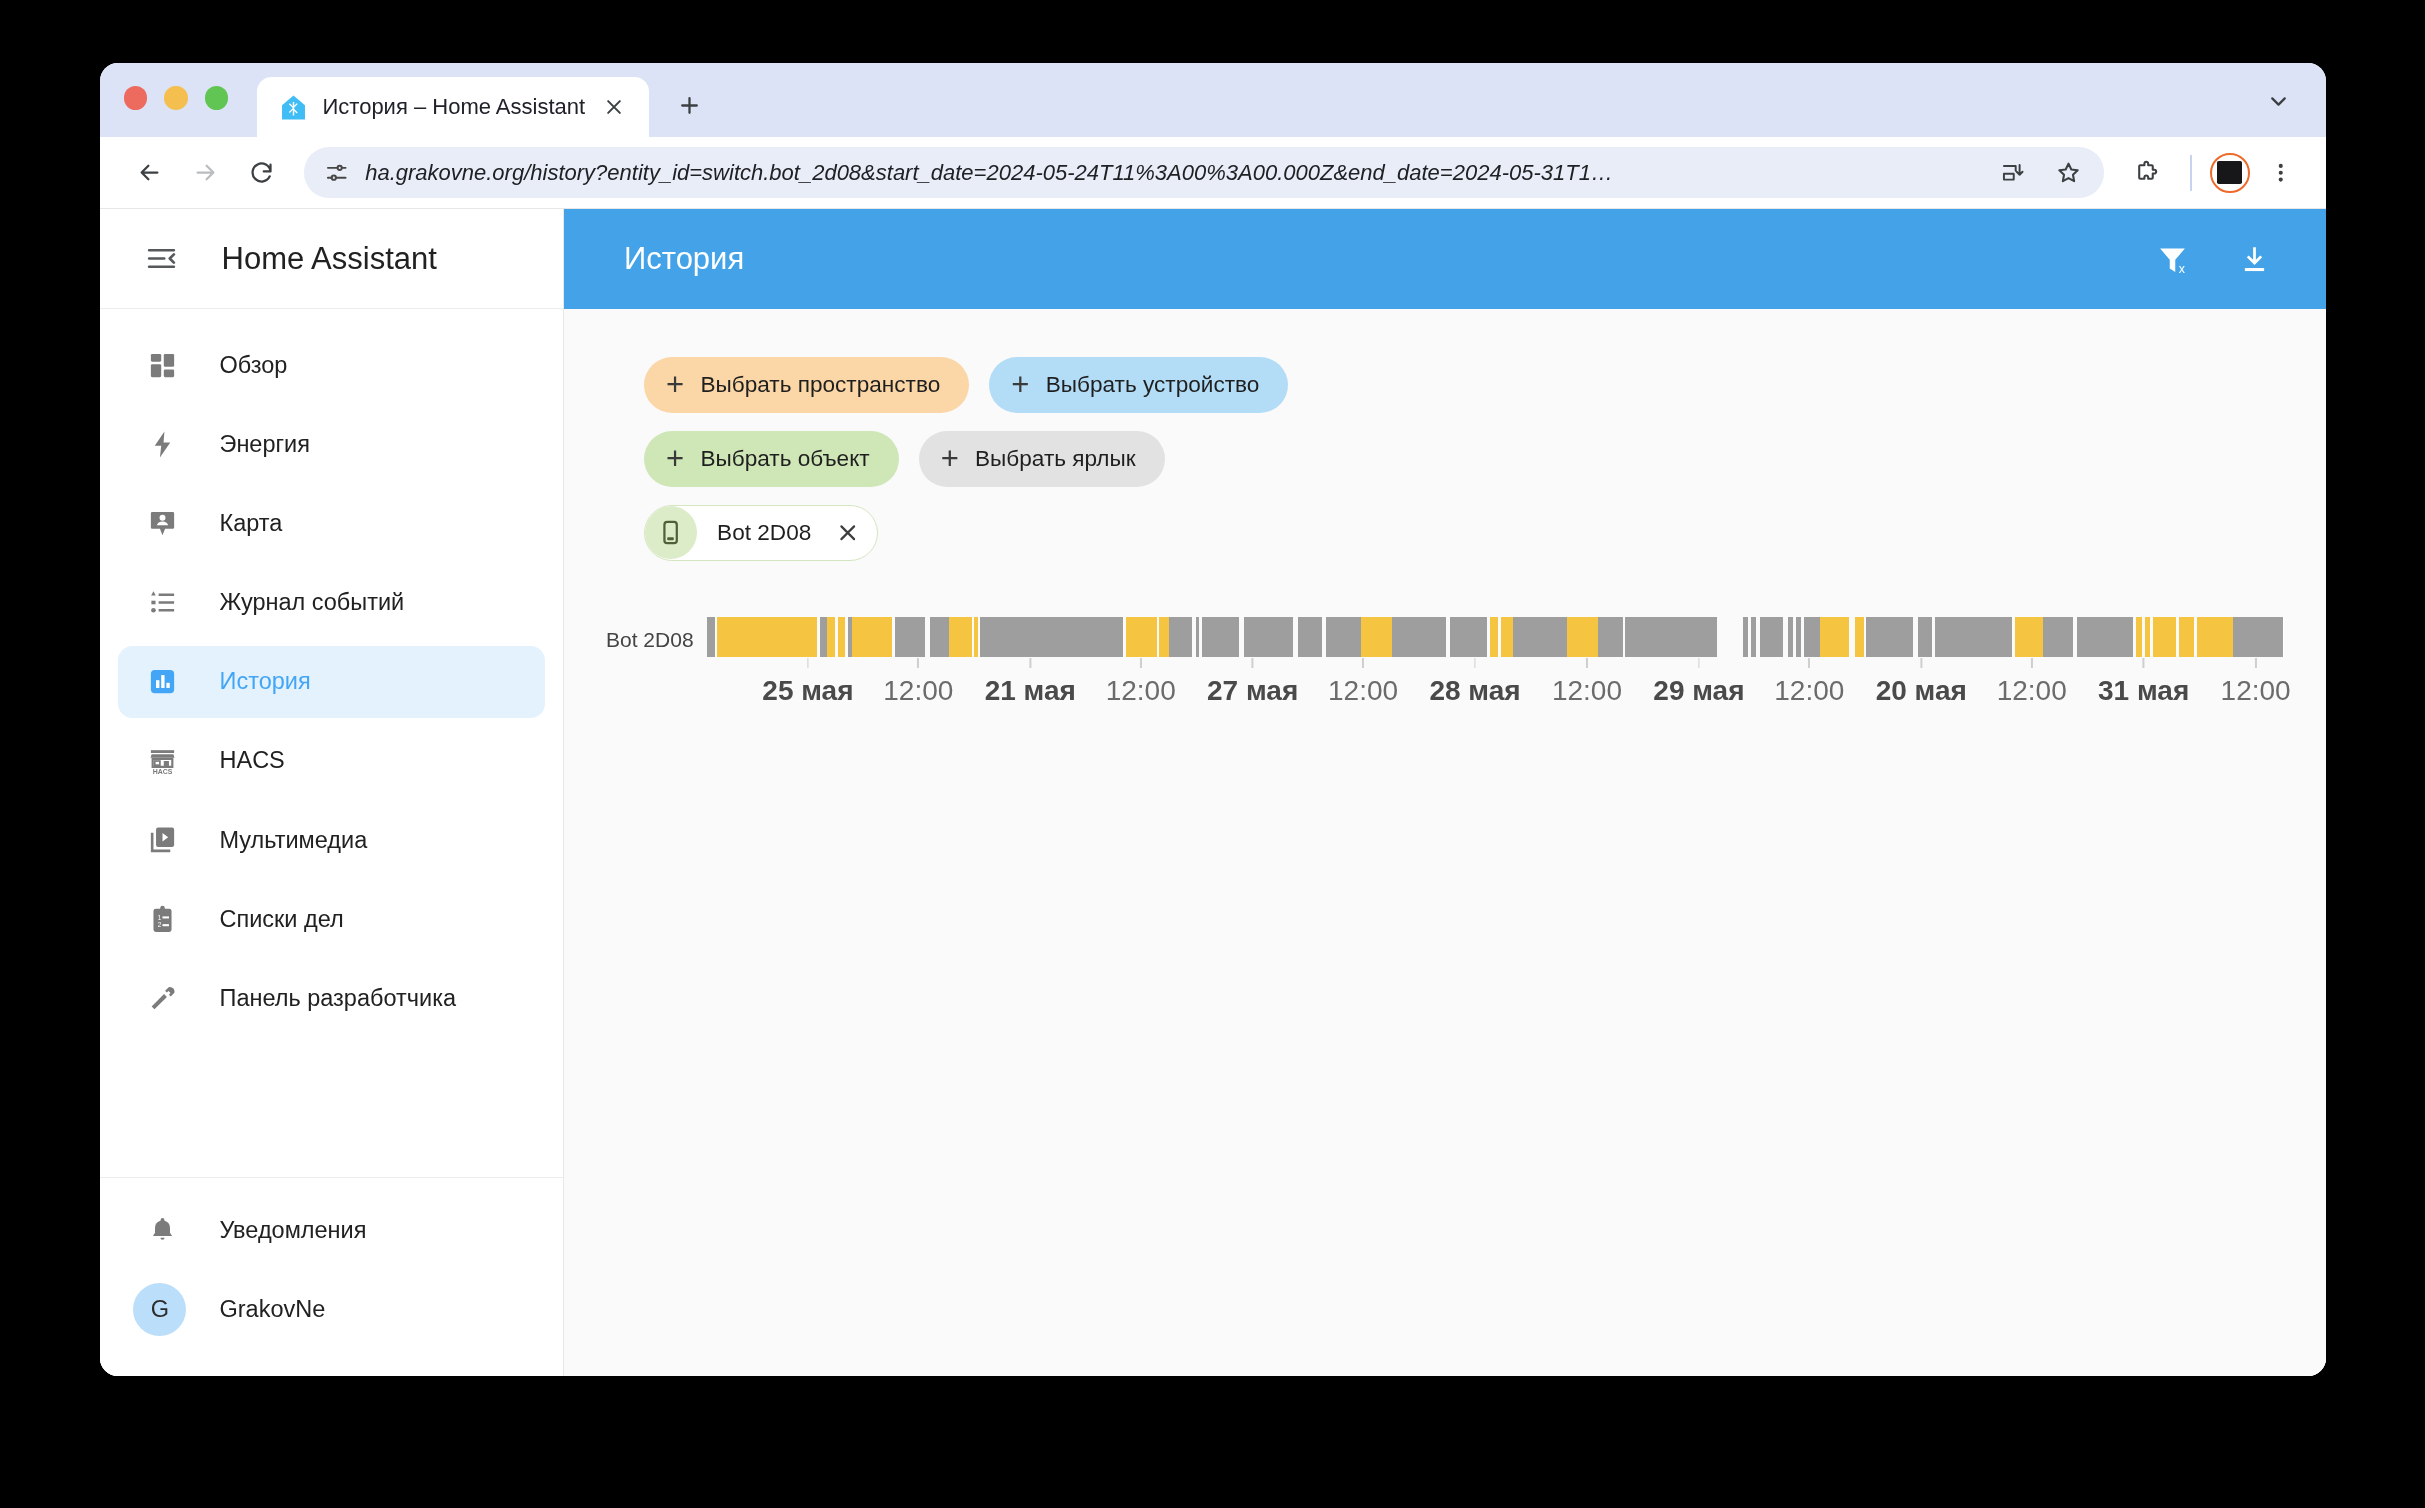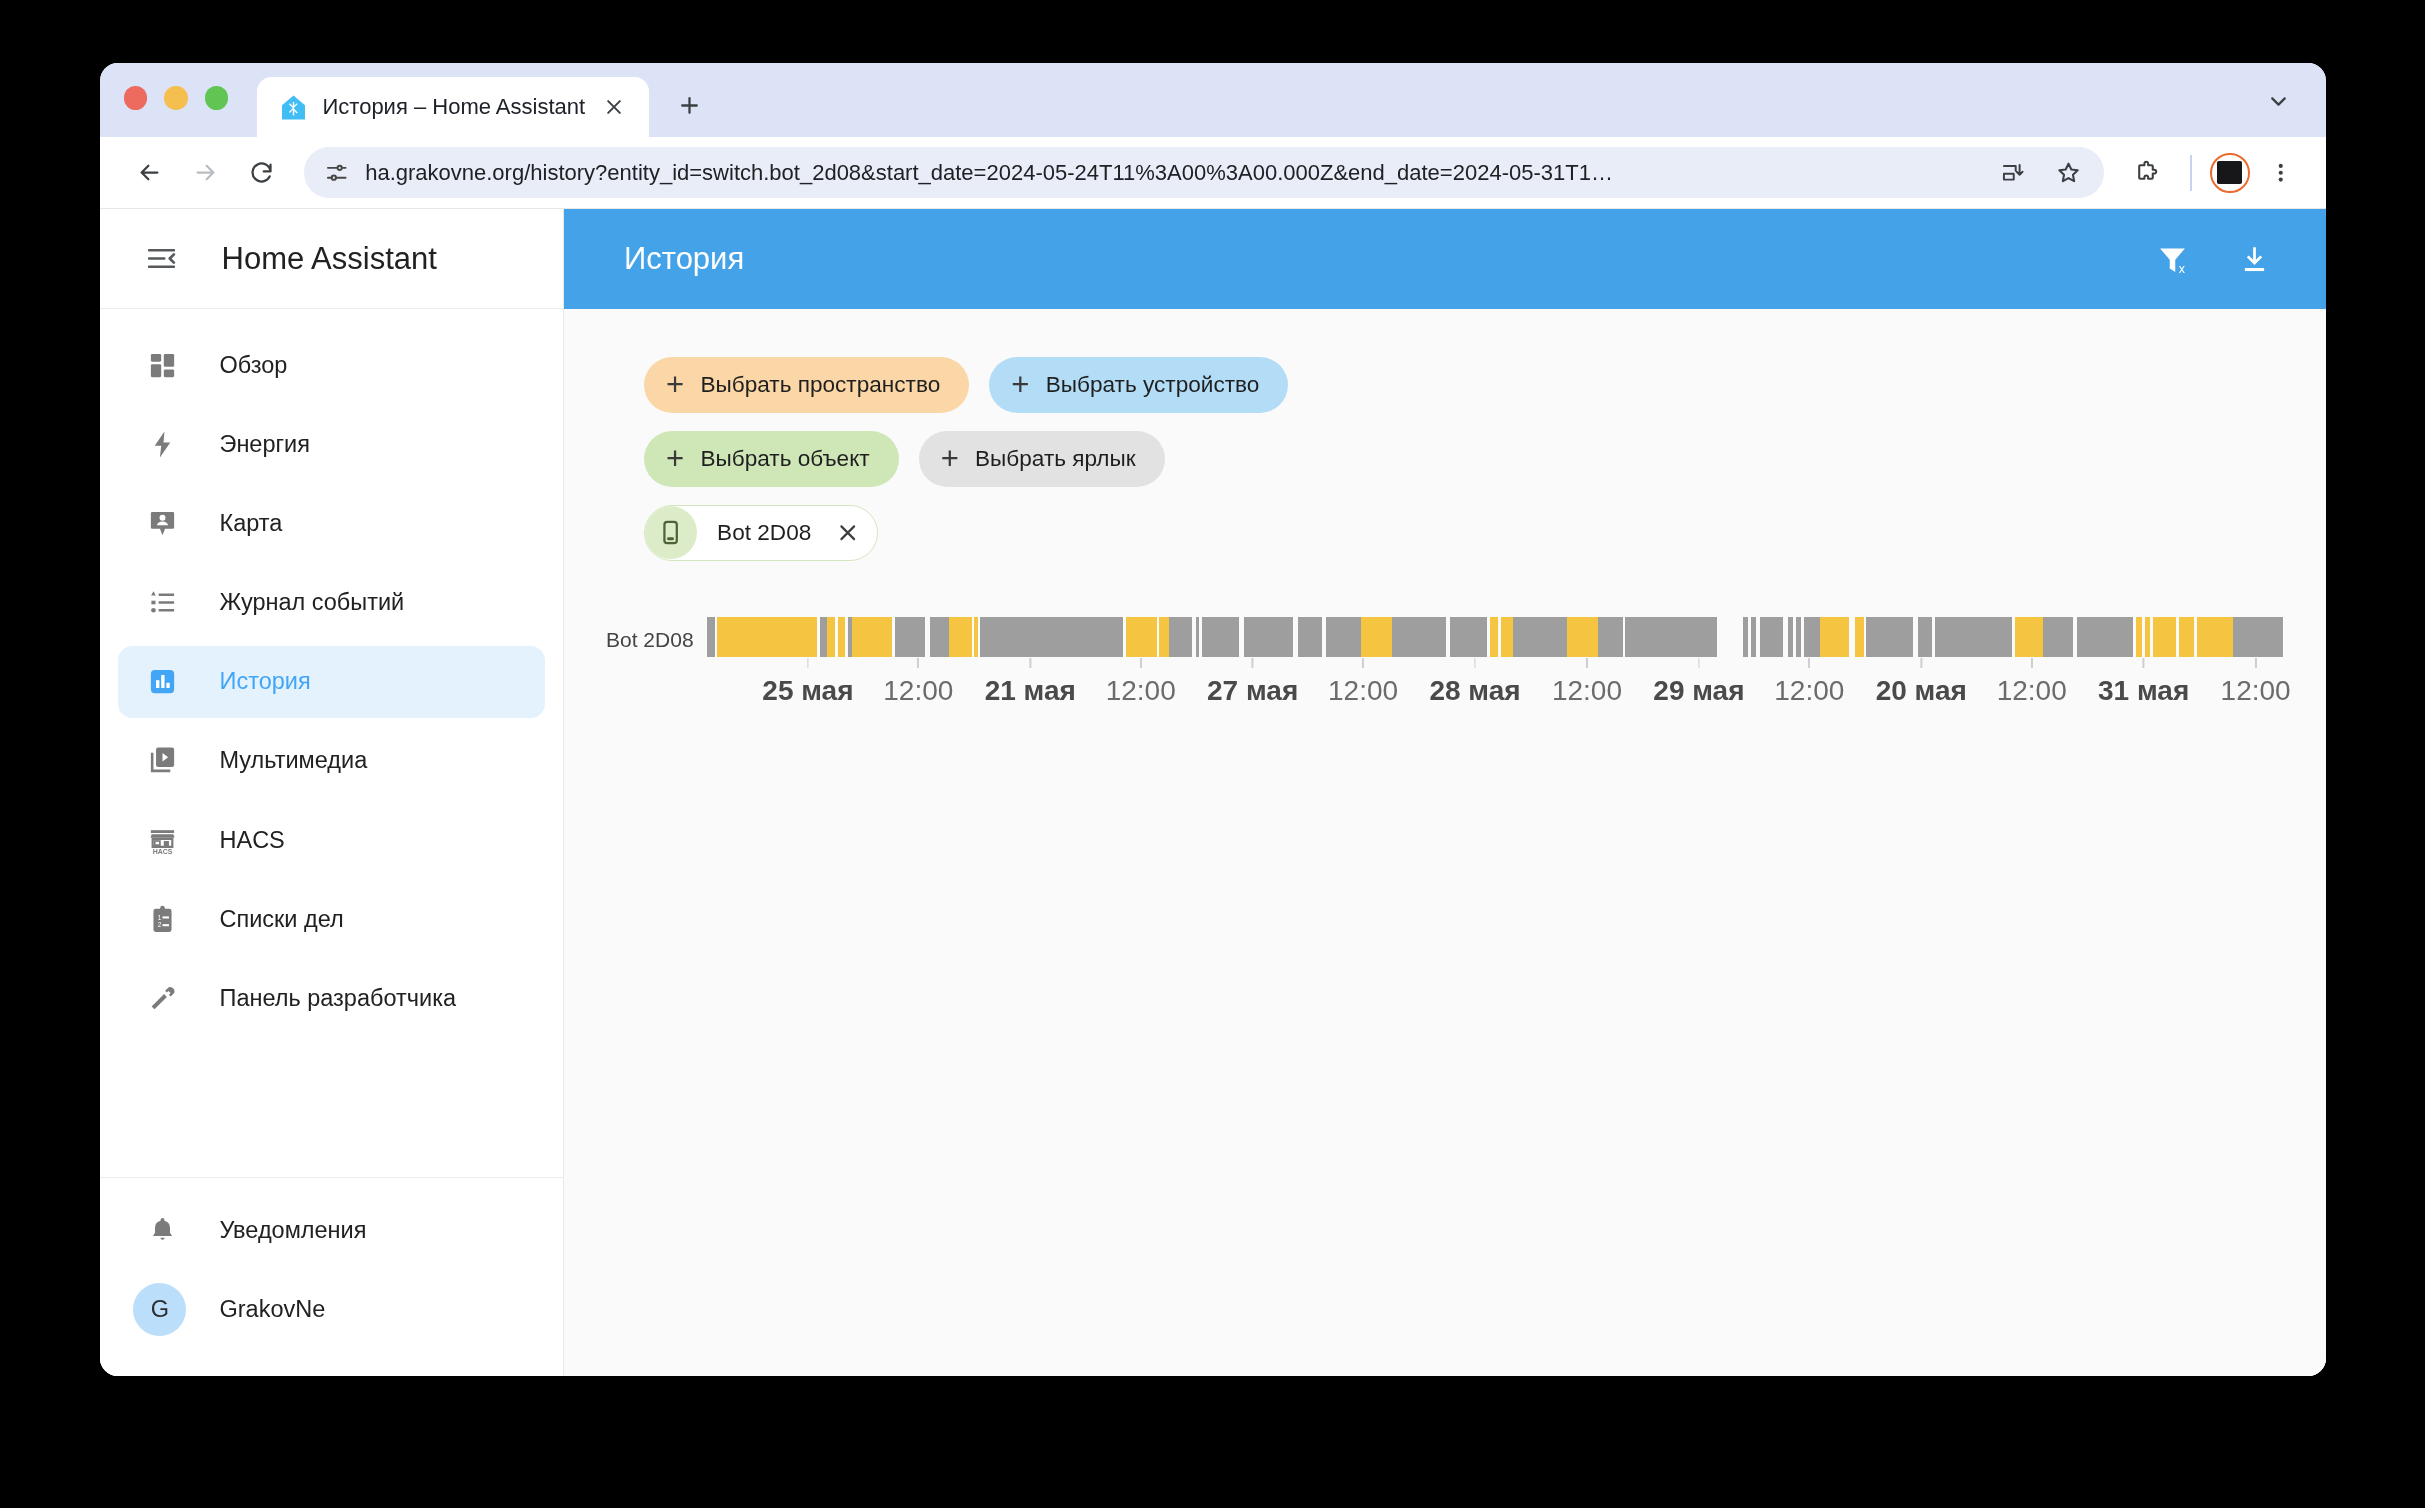--- a/index.html
+++ b/index.html
@@ -121,20 +121,21 @@
   }
   .omnibox-icon { flex: none; width: 27px; height: 27px; display:flex; align-items:center; justify-content:center; color:#474747; }
   .omnibox-url {
     flex: 1;
     font-size: 22px;
     color: #202124;
     white-space: nowrap;
     overflow: hidden;
     text-overflow: clip;
     min-width: 0;
+    font-style: italic;
   }
   .omni-action {
     width: 42px; height: 42px; flex: none;
     display:flex; align-items:center; justify-content:center;
     color: #3c4043;
   }
   .tb-divider { width: 1.8px; height: 36px; background: #c8d3ef; margin: 0 12.7px; flex: none; }
   .profile-chip {
     width: 40px; height: 40px; border-radius: 50%;
     background: #fff;
@@ -526,40 +527,40 @@
                 <rect x="11" y="7" width="2.6" height="10" fill="#fff"></rect>
                 <rect x="15" y="13" width="2.6" height="4" fill="#fff"></rect>
               </svg>
           </span>
           <span class="nav-label">История</span>
         </div>
 
         <div class="nav-item">
           <span class="nav-icon">
             <svg width="31" height="31" viewBox="0 0 24 24" fill="currentColor">
-                <path d="M3 6v15h15v-2H5V6z"></path>
-                <rect x="7" y="2" width="14" height="15" rx="1.6"></rect>
-                <path d="M12 6.2 16.4 9.5 12 12.8z" fill="#fff"></path>
-              </svg>
-          </span>
-          <span class="nav-label">Мультимедиа</span>
-        </div>
-
-        <div class="nav-item">
-          <span class="nav-icon">
-            <svg width="31" height="31" viewBox="0 0 24 24" fill="currentColor">
                 <path d="M3 4h18v2.2H3z"></path>
                 <path d="M3.6 7.2h16.8l.9 2.6H2.7z"></path>
                 <path d="M4.4 10.8h15.2V17H4.4z" fill="none" stroke="currentColor" stroke-width="1.7"></path>
                 <rect x="6" y="12.4" width="4" height="3.2" fill="none" stroke="currentColor" stroke-width="1.3"></rect>
                 <rect x="13" y="12.4" width="4" height="4.6"></rect>
                 <text x="12" y="22.4" font-size="5.4" text-anchor="middle" fill="currentColor" font-family="sans-serif" font-weight="bold">HACS</text>
               </svg>
           </span>
           <span class="nav-label">HACS</span>
+        </div>
+
+        <div class="nav-item">
+          <span class="nav-icon">
+            <svg width="31" height="31" viewBox="0 0 24 24" fill="currentColor">
+                <path d="M3 6v15h15v-2H5V6z"></path>
+                <rect x="7" y="2" width="14" height="15" rx="1.6"></rect>
+                <path d="M12 6.2 16.4 9.5 12 12.8z" fill="#fff"></path>
+              </svg>
+          </span>
+          <span class="nav-label">Мультимедиа</span>
         </div>
 
         <div class="nav-item">
           <span class="nav-icon">
             <svg width="31" height="31" viewBox="0 0 24 24" fill="currentColor">
                 <rect x="5" y="3.6" width="14" height="18" rx="1.8"></rect>
                 <circle cx="12" cy="3.2" r="1.8"></circle>
                 <text x="8.4" y="12" font-size="5" fill="#fff" font-family="sans-serif">1</text>
                 <text x="8.4" y="18" font-size="5" fill="#fff" font-family="sans-serif">2</text>
                 <rect x="12" y="9.6" width="5" height="1.6" fill="#fff"></rect>

